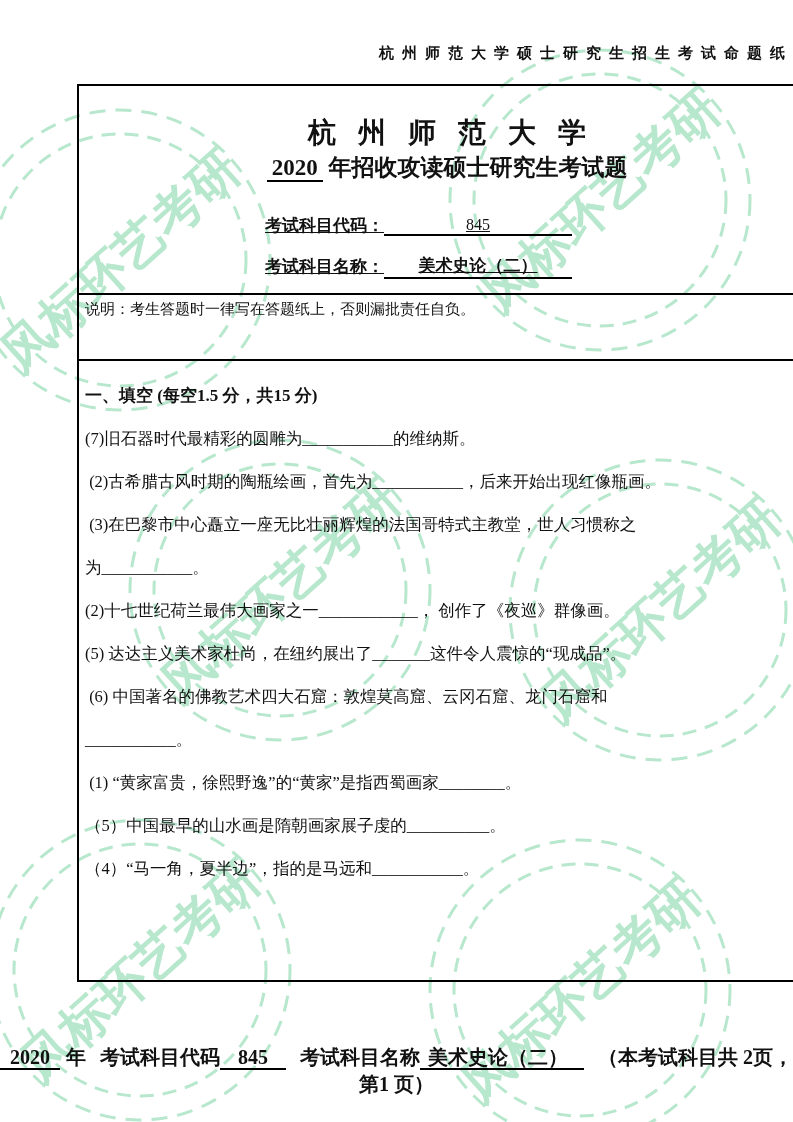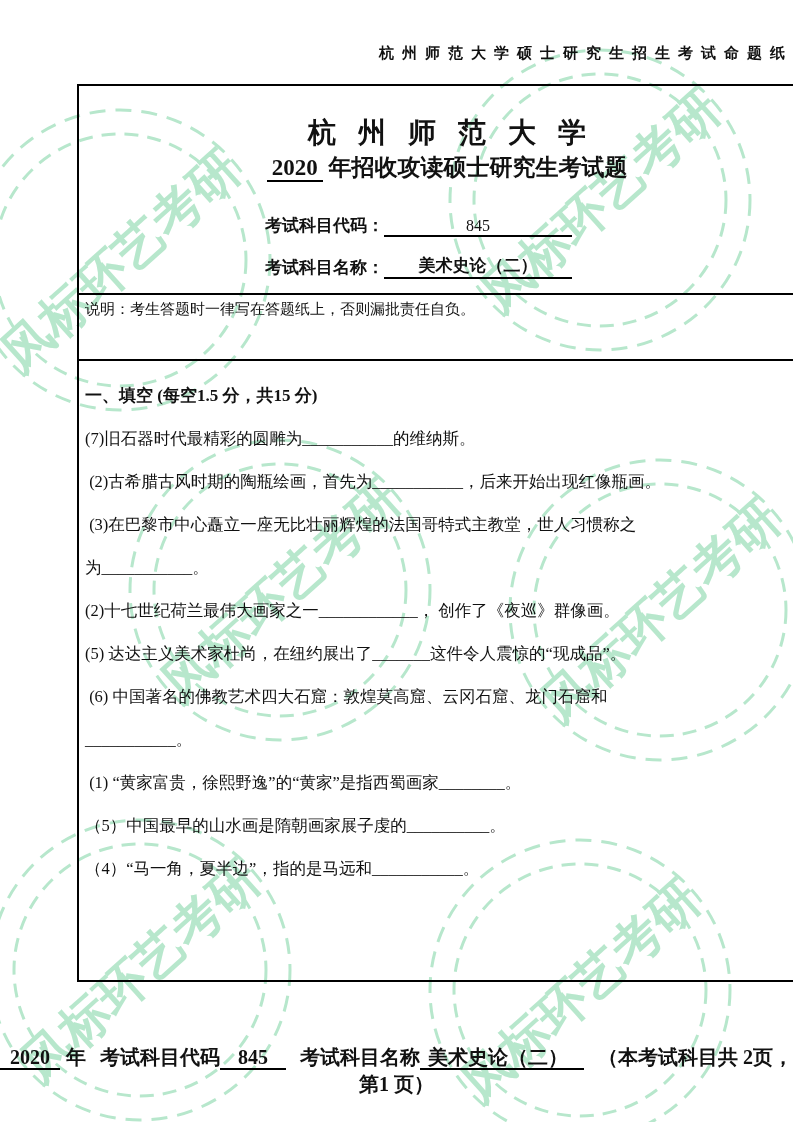--- a/index.html
+++ b/index.html
@@ -33,21 +33,21 @@
     letter-spacing:22px; text-indent:22px;
   }
   .exam-title {
     position:absolute; top:66px; left:0; width:100%;
     text-align:center; font-size:23px; font-weight:bold;
   }
   .exam-title .uline-year { border-bottom:2px solid #000; padding:0 5px; }
 
   .field-row {
     position:absolute; left:186px; font-size:17px; font-weight:bold;
-    display:flex; align-items:flex-end;
+    display:flex; align-items:center;text-decoration:underline;
   }
   .field-row.code { top:128px; }
   .field-row.name { top:168px; }
   .field-value {
     display:inline-block; width:188px; text-align:center;
     border-bottom:2px solid #000; font-weight:bold;
   }
   .field-value.code-val { font-weight:normal; font-size:16px; }
 
   .notice-band {

